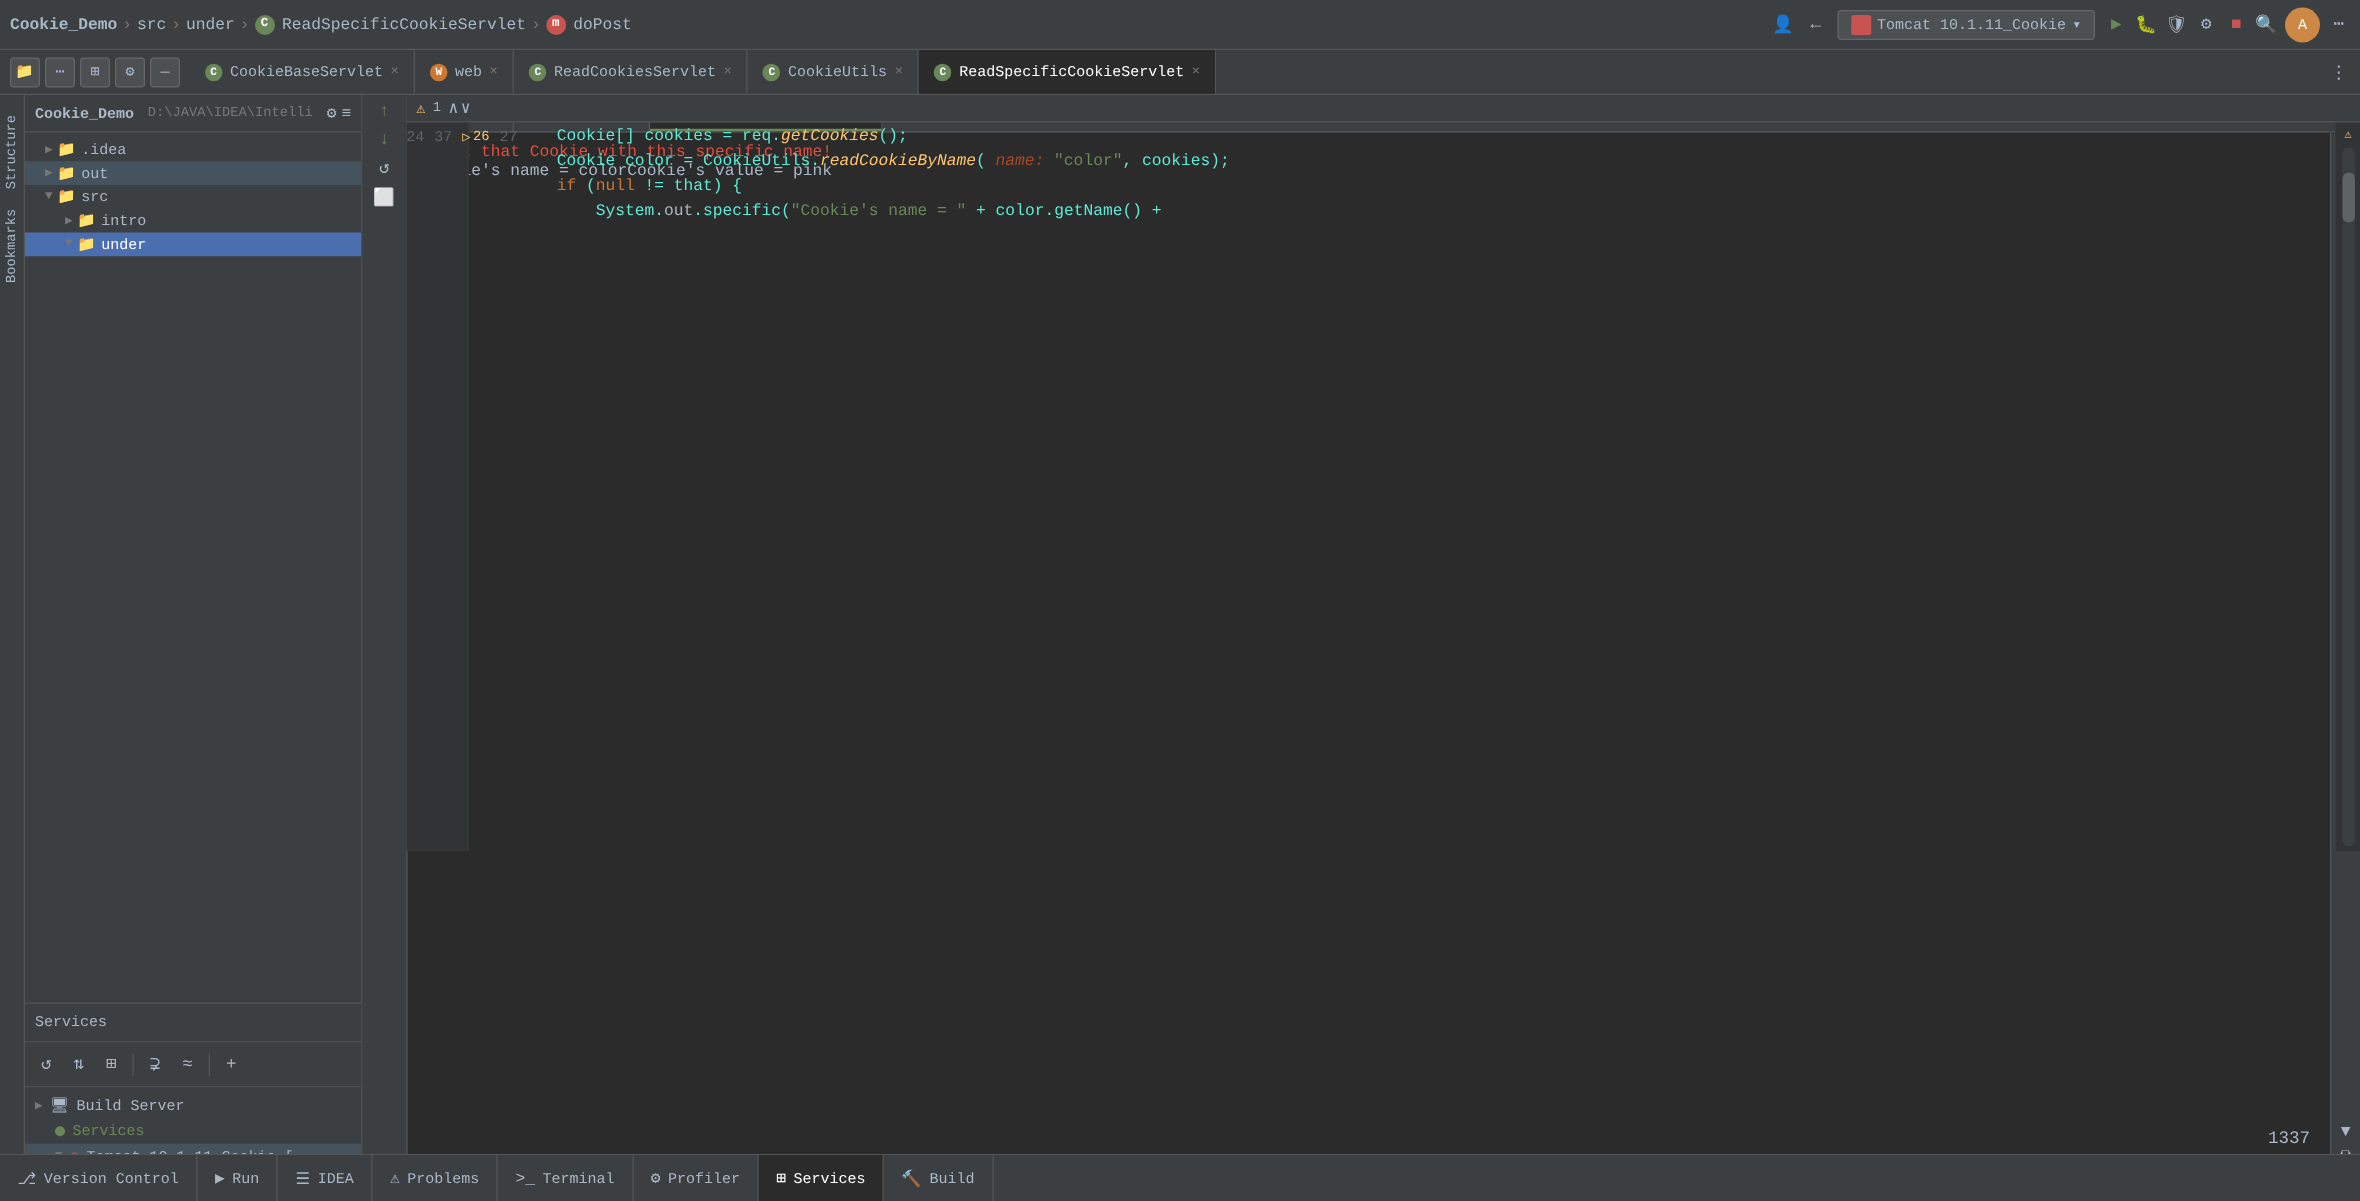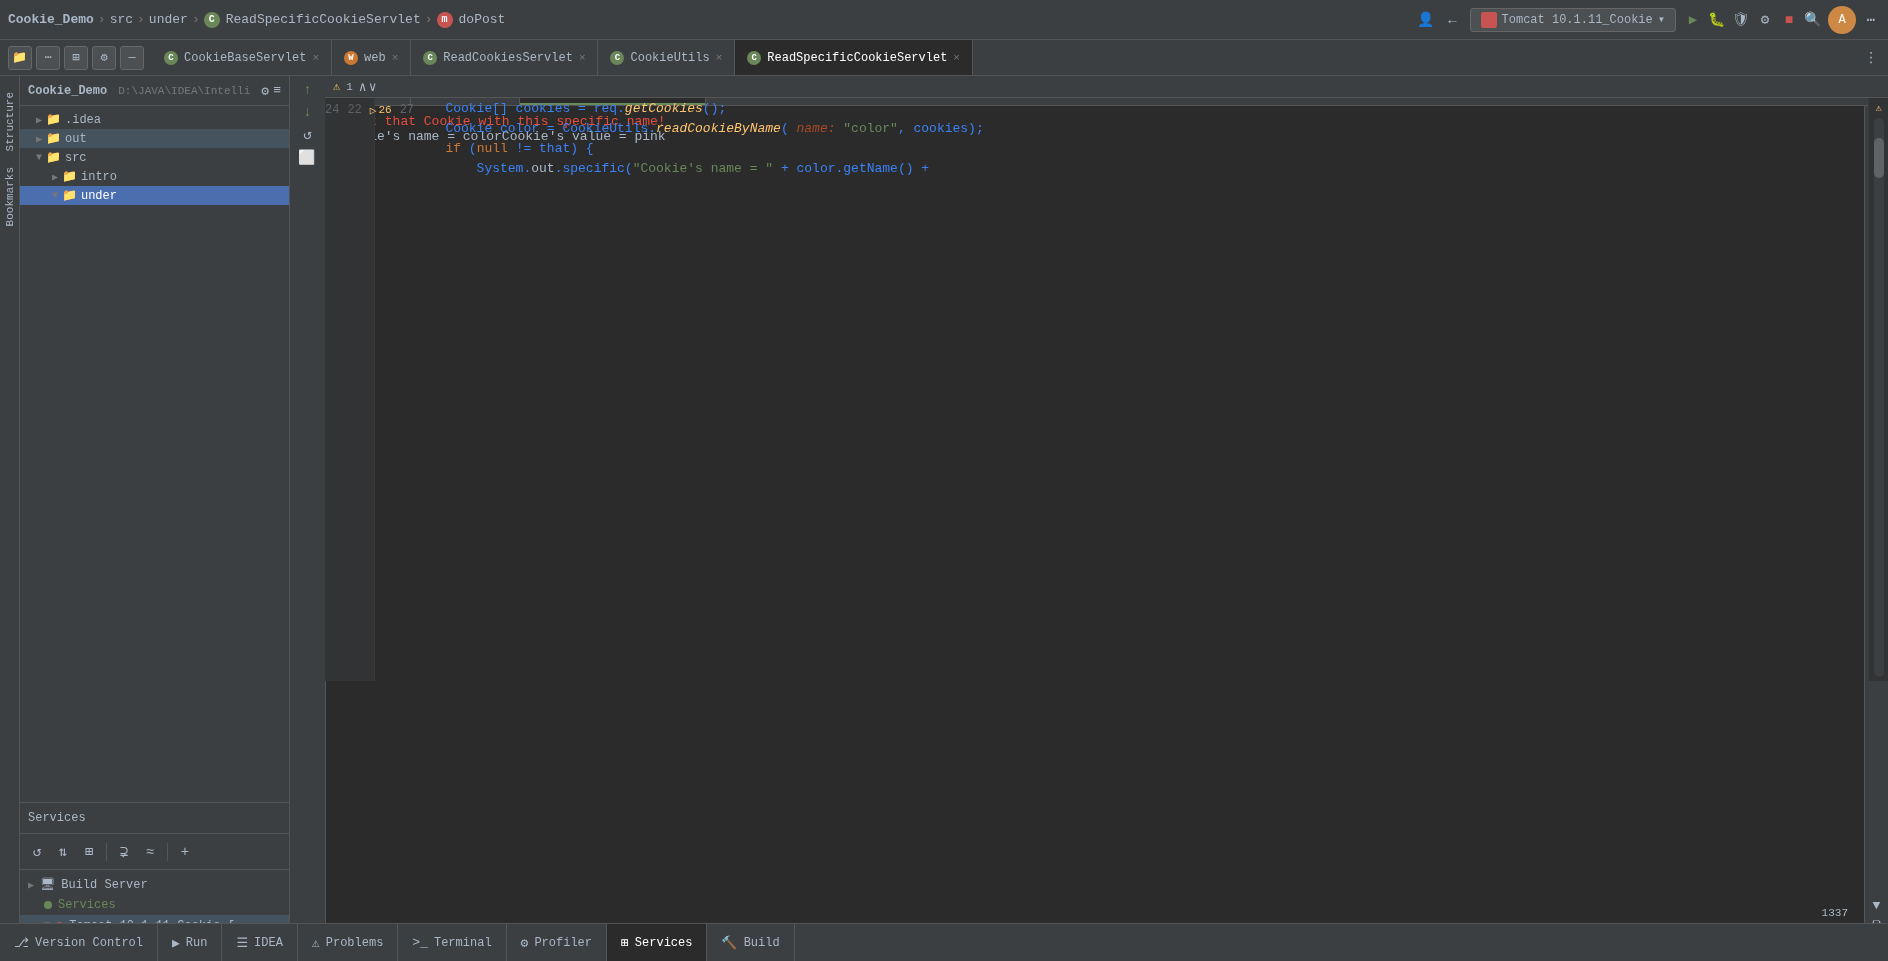--- a/index.html
+++ b/index.html
@@ -358,21 +358,21 @@
       height: 20px;
       display: flex;
       align-items: center;
       font-family: 'Courier New', monospace;
       font-size: 13px;
       white-space: pre;
     }
     .kw { color: #cc7832; }
     .str { color: #6a8759; }
     .fn { color: #ffc66d; font-style: italic; }
-    .plain { color: #3b82f6; }
+    .plain { color: #5eead4; }
     .italic { }
 
     .editor-right-bar {
       width: 20px;
       background: #313335;
       border-left: 1px solid #3a3a3a;
       display: flex;
       flex-direction: column;
       align-items: center;
       padding-top: 4px;
@@ -674,21 +674,21 @@
           </div>
           <div class="log-area-right">
             <div class="log-r-icon">▲</div>
             <div style="flex:1;"></div>
             <div class="log-r-icon">▼</div>
             <div class="log-r-icon">🖨</div>
             <div class="log-r-icon">🗑</div>
           </div>
         </div>
 
-        <div style="position:absolute;bottom:42px;right:40px;font-size:11px;color:#a9b7c6;">
+        <div style="position:absolute;bottom:42px;right:40px;font-size:14px;color:#a9b7c6;">
           <span>1337</span>
         </div>
       </div>
     </div>
 
   </div>
 
   <div class="editor-area" style="position:absolute;left:325px;right:0;top:76px;bottom:280px;">
 
     <div class="warning-bar">
@@ -697,21 +697,21 @@
       <div class="warn-arrows">
         <span class="warn-arrow">∧</span>
         <span class="warn-arrow">∨</span>
       </div>
     </div>
 
     <div class="editor-main">
 
       <div class="gutter">
         <div class="line-num">24</div>
-        <div class="line-num">22</div>
+        <div class="line-num">37</div>
         <div class="line-num gutter-warning">
           <span style="color:#ffc66d;margin-right:2px;">▷</span>26
         </div>
         <div class="line-num">27</div>
       </div>
 
       <div class="code-area">
         <div class="code-line">
           <span class="plain">        Cookie[] cookies = req.</span><span class="fn">getCookies</span><span class="plain">();</span>
         </div>

